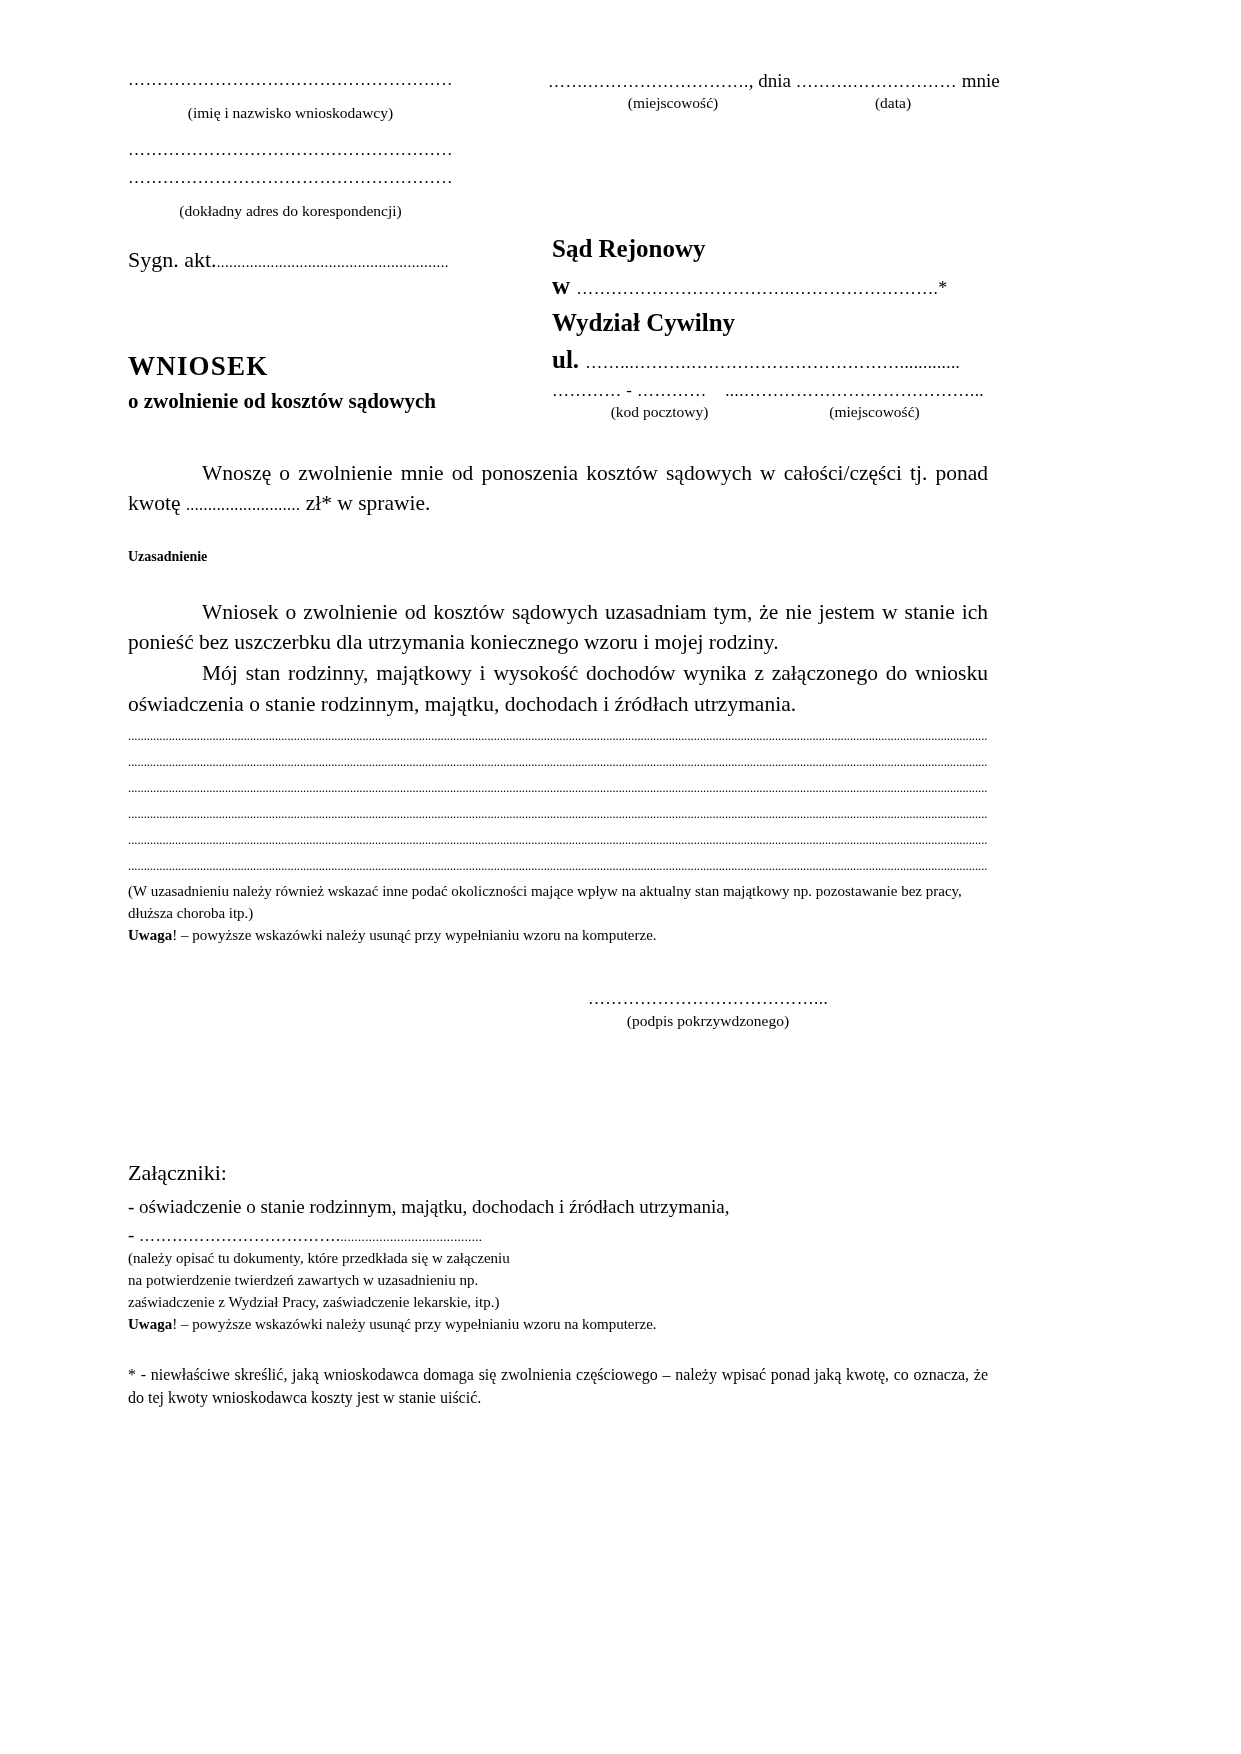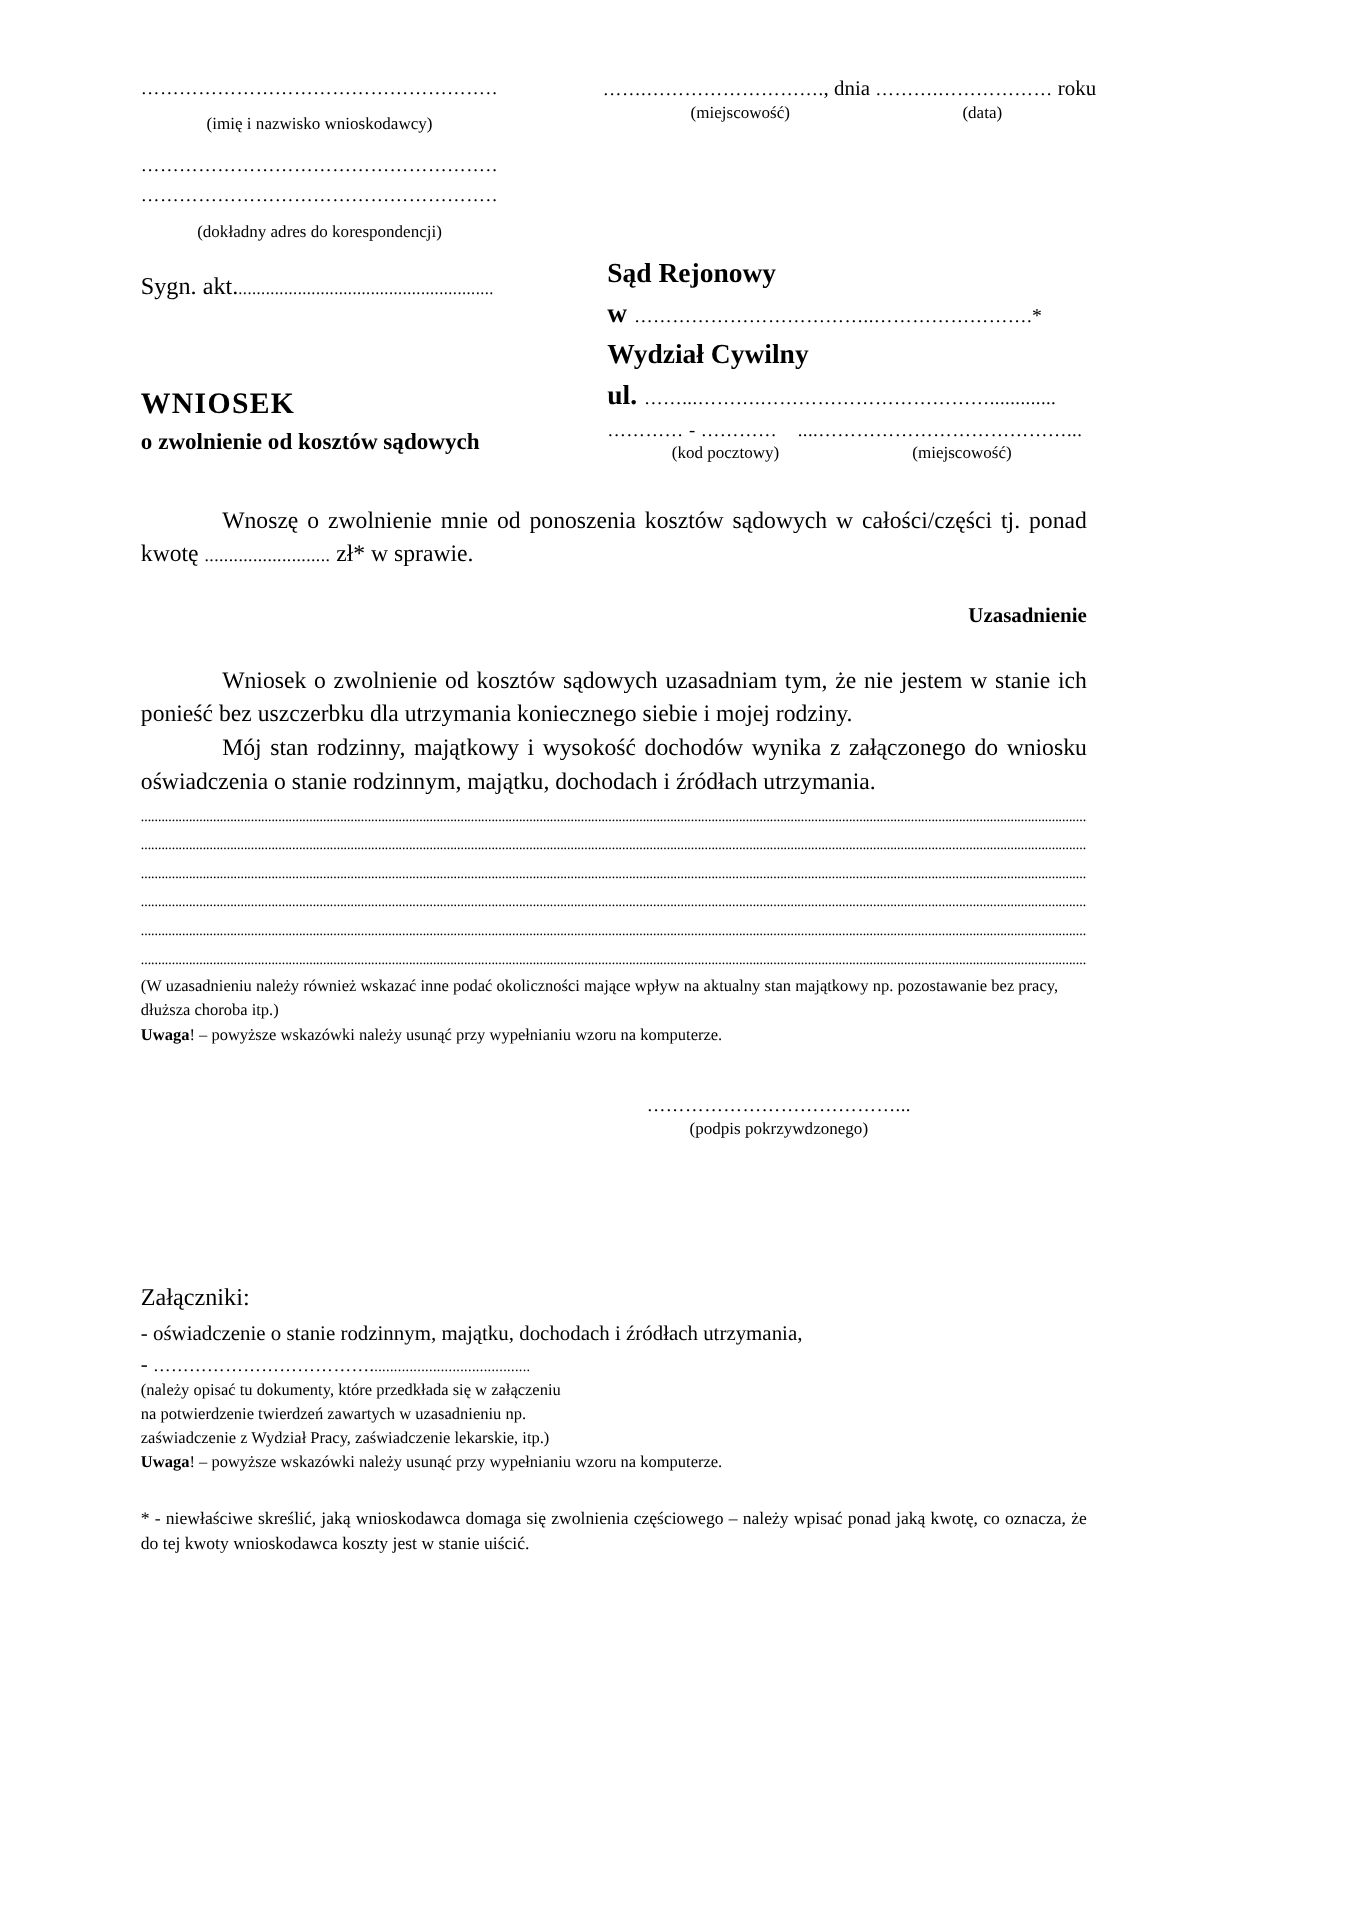--- a/index.html
+++ b/index.html
@@ -131,23 +131,23 @@
   .body-par {
     font-size: 21.5px;
     line-height: 1.42;
     text-align: justify;
     text-indent: 74px;
     margin-top: 44px;
   }
   .body-par .dots { font-size: 16px; letter-spacing: .4px; }
 
   .section-head {
-    text-align: right;
+    text-align: left;
     font-weight: bold;
-    font-size: 19px;
+    font-size: 14px;
     margin-top: 30px;
   }
 
   .par2 {
     font-size: 21.5px;
     line-height: 1.42;
     text-align: justify;
     text-indent: 74px;
     margin-top: 32px;
   }
@@ -232,21 +232,21 @@
         <div class="dotline">…………………………………………………...</div>
         <div class="caption caption-left">(imię i nazwisko wnioskodawcy)</div>
         <div class="gap-1"></div>
         <div class="dotline">…………………………………………………...</div>
         <div class="gap-2"></div>
         <div class="dotline">…………………………………………………...</div>
         <div class="caption caption-left">(dokładny adres do korespondencji)</div>
       </div>
 
       <div class="hdr-right">
-        <div class="date-row"><span class="dots">…….……………………….</span><span>, dnia</span> <span class="dots">……….………………</span> <span>roku</span></div>
+        <div class="date-row"><span class="dots">…….……………………….</span><span>, dnia</span> <span class="dots">……….………………</span> <span>mnie</span></div>
         <div class="cap-row">
           <span class="cap-miejsc">(miejscowość)</span>
           <span class="cap-data">(data)</span>
         </div>
       </div>
 
     </div>
 
     <div class="sygn"><span>Sygn. akt.</span><span class="dots">........................................................</span></div>
 
@@ -264,21 +264,21 @@
 
     <div class="title-wrap">
       <div class="doc-title">WNIOSEK</div>
       <div class="doc-subtitle">o zwolnienie od kosztów sądowych</div>
     </div>
 
     <div class="body-par"><span>Wnoszę o zwolnienie mnie od ponoszenia kosztów sądowych w całości/części tj. ponad kwotę</span> <span class="dots">..........................</span> <span>zł* w sprawie.</span></div>
 
     <div class="section-head">Uzasadnienie</div>
 
-    <div class="par2">Wniosek o zwolnienie od kosztów sądowych uzasadniam tym, że nie jestem w stanie ich ponieść bez uszczerbku dla utrzymania koniecznego siebie i mojej rodziny.</div>
+    <div class="par2">Wniosek o zwolnienie od kosztów sądowych uzasadniam tym, że nie jestem w stanie ich ponieść bez uszczerbku dla utrzymania koniecznego wzoru i mojej rodziny.</div>
     <div class="par3">Mój stan rodzinny, majątkowy i wysokość dochodów wynika z załączonego do wniosku oświadczenia o stanie rodzinnym, majątku, dochodach i źródłach utrzymania.</div>
 
     <div class="blank-lines">
       <div class="blank-line">................................................................................................................................................................................................................................................................................................................</div>
       <div class="blank-line">................................................................................................................................................................................................................................................................................................................</div>
       <div class="blank-line">................................................................................................................................................................................................................................................................................................................</div>
       <div class="blank-line">................................................................................................................................................................................................................................................................................................................</div>
       <div class="blank-line">................................................................................................................................................................................................................................................................................................................</div>
       <div class="blank-line">................................................................................................................................................................................................................................................................................................................</div>
     </div>

